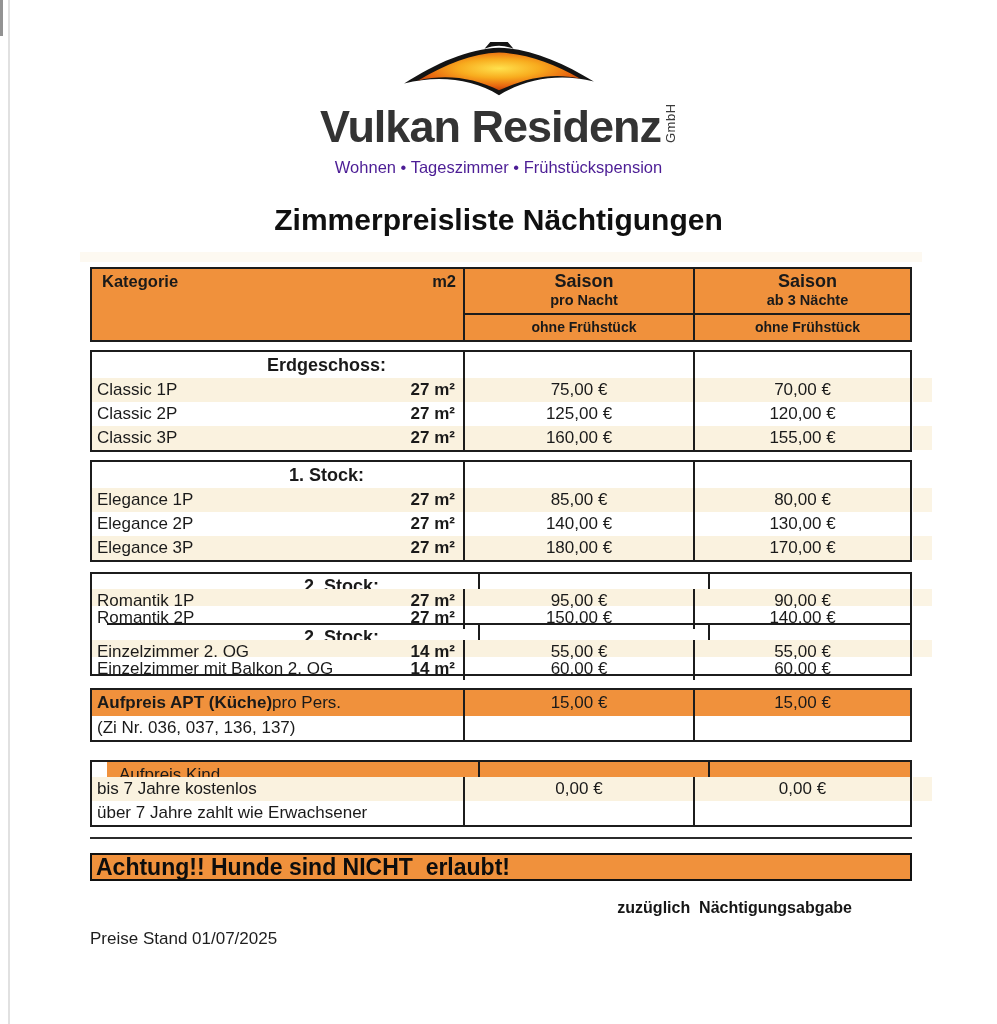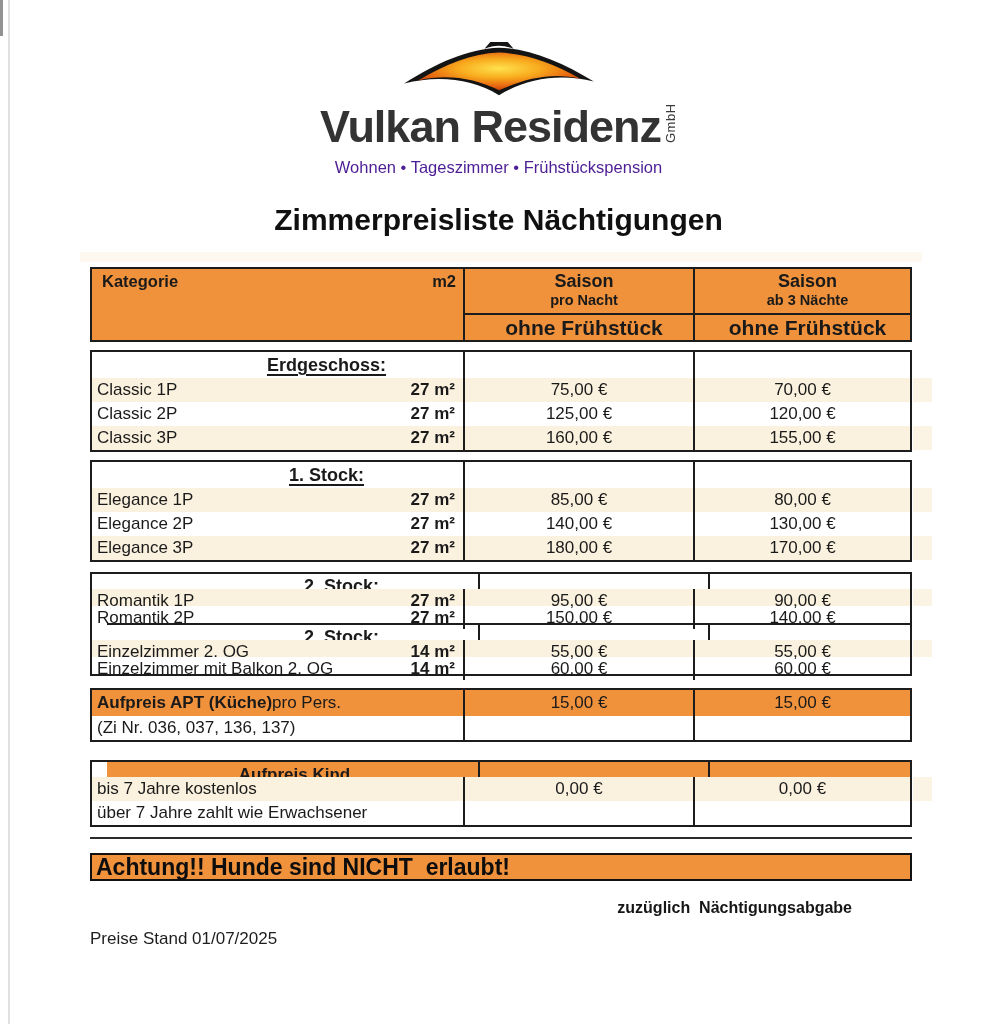--- a/index.html
+++ b/index.html
@@ -39,37 +39,37 @@
   .row{display:grid;grid-template-columns:371px 230px 217px;position:relative;}
   .row>div{box-sizing:border-box;}
   .cc{display:flex;justify-content:space-between;align-items:center;padding:0 8px 0 5px;font-size:17px;}
   .cp{text-align:center;border-left:2px solid var(--border);font-size:17px;}
   .sz{font-weight:700;}
   .row-d{height:24px;line-height:24px;}
   .row-d3{height:17px;line-height:23px;}
   .row-h{height:26px;line-height:26px;}
   .row-h3{height:15px;line-height:25px;margin-left:15px;}
   .ch{display:block;text-align:center;padding-left:106px;}
-  .shead{font-size:18px;font-weight:700;text-decoration:underline;text-decoration-thickness:2px;text-underline-offset:3px;}
+  .shead{font-size:18px;font-weight:700;text-decoration-thickness:2px;text-underline-offset:3px;}
   .r-cream{background:var(--cream);}
   .r-cream::after{content:"";position:absolute;right:-22px;top:0;width:19px;height:100%;background:var(--cream);opacity:.85;}
   .r-orange{background:var(--orange);}
   .divider-inner{border-top:2px solid var(--border);}
 
   
   .hdr{display:grid;grid-template-columns:371px 230px 217px;grid-template-rows:44px 27px;
        background:var(--orange);border:2px solid var(--border);}
   .hdr>div{box-sizing:border-box;padding-left:10px;}
   .h-cat{grid-row:1/3;display:flex;justify-content:space-between;align-items:flex-start;
          padding:3px 7px 0 5px;font-weight:700;font-size:16.5px;}
   .h-sa{border-left:2px solid var(--border);text-align:center;padding-top:2px;}
   .h-sa .t1{font-size:18px;font-weight:700;line-height:20px;}
   .h-sa .t2{font-size:14.5px;font-weight:700;line-height:18px;}
   .h-sb{border-left:2px solid var(--border);border-top:2px solid var(--border);
-        text-align:center;font-size:21px;font-weight:700;line-height:25px;}
+        text-align:center;font-size:14px;font-weight:700;line-height:25px;}
 
   .gap8{height:8px;} .gap10{height:10px;} .gap12{height:12px;} .gap18{height:18px;}
 
   
   .rule{margin-top:10px;border-top:2.5px solid #2b2b2b;width:822px;}
   .banner{margin-top:14px;width:822px;box-sizing:border-box;height:28px;line-height:24px;
           background:var(--orange);border:2px solid #111;font-size:23px;font-weight:700;
           padding-left:4px;color:#0d0d0d;}
   .surcharge-note{margin-top:18px;width:822px;text-align:right;padding-right:60px;
                   box-sizing:border-box;font-size:16px;font-weight:700;color:#161616;}
@@ -256,21 +256,21 @@
         </div>
       <div class="cp"></div>
         <div class="cp"></div>
     </div>
   </div>
 
   <div class="gap18"></div>
 
   <div class="tbl">
     <div class="row row-h3 r-orange">
-      <div class="cc" style="justify-content:center;font-weight:700;padding-left:12px;">
+      <div class="cc" style="justify-content:flex-start;font-weight:400;padding-left:12px;">
           <span>Aufpreis Kind</span>
         </div>
       <div class="cp"></div>
         <div class="cp"></div>
     </div>
     <div class="row row-d r-cream">
       <div class="cc" style="justify-content:flex-start;">
           <span>bis 7 Jahre kostenlos</span>
         </div>
       <div class="cp">0,00 €</div>

